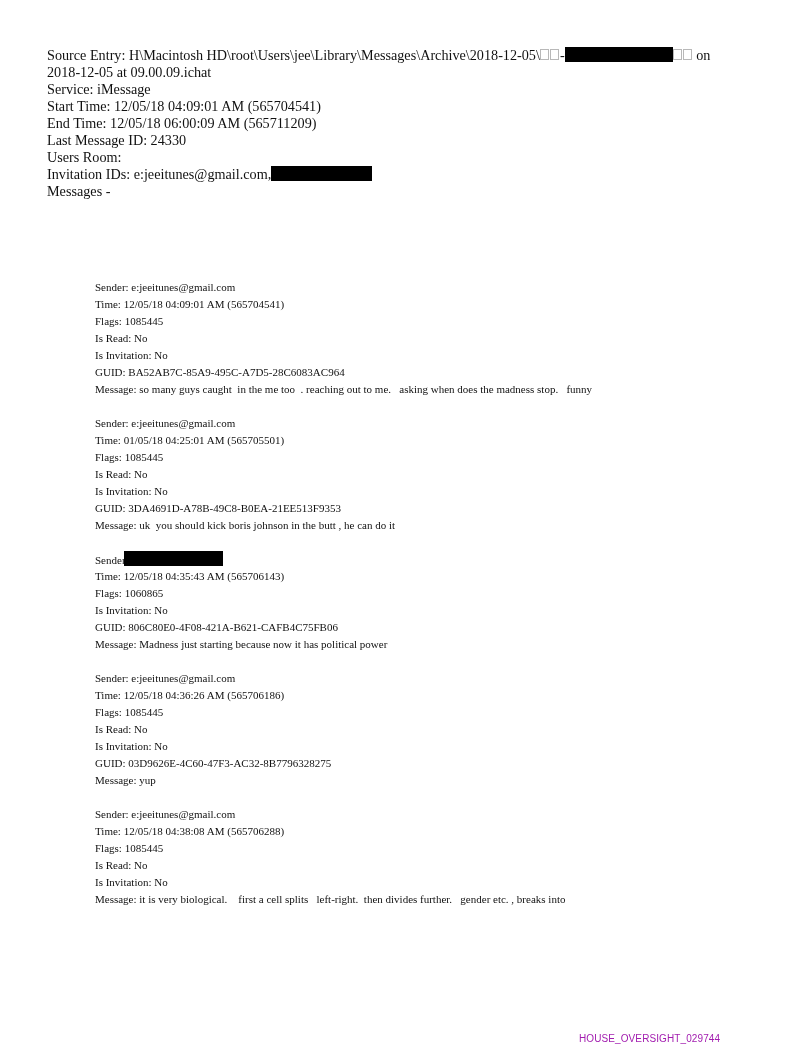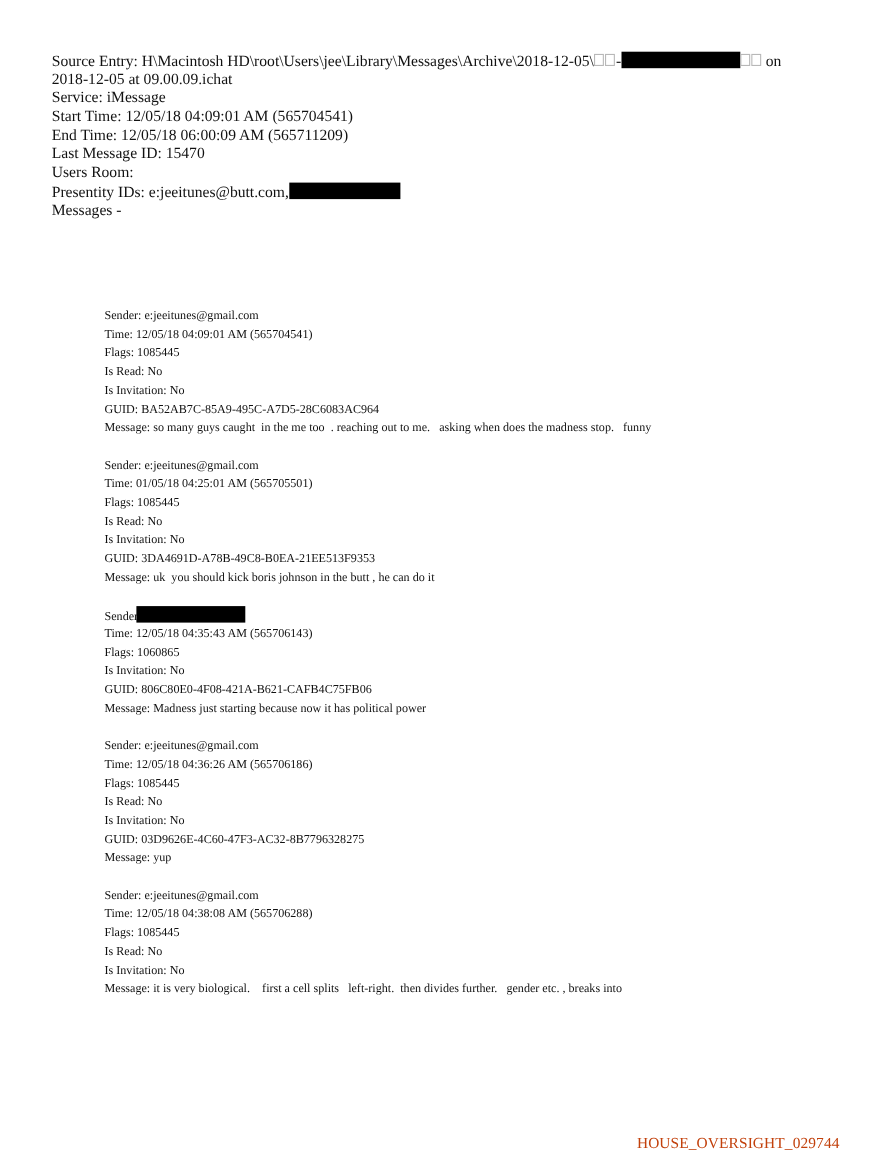--- a/index.html
+++ b/index.html
@@ -10,38 +10,38 @@
     }
     .page { position: absolute; left: 0; top: 0; width: 800px; height: 1056px; padding-left: 45px; }
     .header { position: absolute; left: 47px; top: 47px; width: 720px; font-size: 14.2px; line-height: 17px; }
     .line { white-space: pre; height: 17px; }
     .messages { position: absolute; left: 95px; top: 234px; width: 690px; font-size: 11px; line-height: 17px; margin-top: 45px; }
     .msg { margin-bottom: 17px; }
     .redact { display: inline-block; background: #000000; height: 15px; vertical-align: -2px; }
     .glyph-box { display: inline-block; width: 7px; height: 9px; border: 1px solid #b8b8b8; margin-right: 1px; vertical-align: 0px; }
     .footer {
       position: absolute; left: 579px; top: 1033px;
-      font-family: Liberation Serif, serif;
-      font-size: 14px; letter-spacing: 0.1px; color: #c2410c;
+      font-family: Liberation Sans, sans-serif;
+      font-size: 10px; letter-spacing: 0.1px; color: #a21caf;
     }
   </style>
 </head>
 <body>
 
 <div class="page">
 
   <div class="header">
     <div class="line"><span>Source Entry: </span><span>H\Macintosh HD\root\Users\jee\Library\Messages\Archive\2018-12-05\</span><span class="glyph-box"></span><span class="glyph-box"></span><span>-</span><span class="redact" style="width:108px;"></span><span class="glyph-box"></span><span class="glyph-box"></span><span> on</span></div>
     <div class="line">2018-12-05 at 09.00.09.ichat</div>
     <div class="line">Service: iMessage</div>
     <div class="line">Start Time: 12/05/18 04:09:01 AM (565704541)</div>
     <div class="line">End Time: 12/05/18 06:00:09 AM (565711209)</div>
-    <div class="line">Last Message ID: 15470</div>
+    <div class="line">Last Message ID: 24330</div>
     <div class="line">Users Room:</div>
-    <div class="line"><span>Presentity IDs: e:jeeitunes@butt.com,</span><span class="redact" style="width:101px;"></span></div>
+    <div class="line"><span>Invitation IDs: e:jeeitunes@gmail.com,</span><span class="redact" style="width:101px;"></span></div>
     <div class="line">Messages -</div>
   </div>
 
   <div class="messages">
     <div class="msg">
       <div class="line">Sender: e:jeeitunes@gmail.com</div>
       <div class="line">Time: 12/05/18 04:09:01 AM (565704541)</div>
       <div class="line">Flags: 1085445</div>
       <div class="line">Is Read: No</div>
       <div class="line">Is Invitation: No</div>

